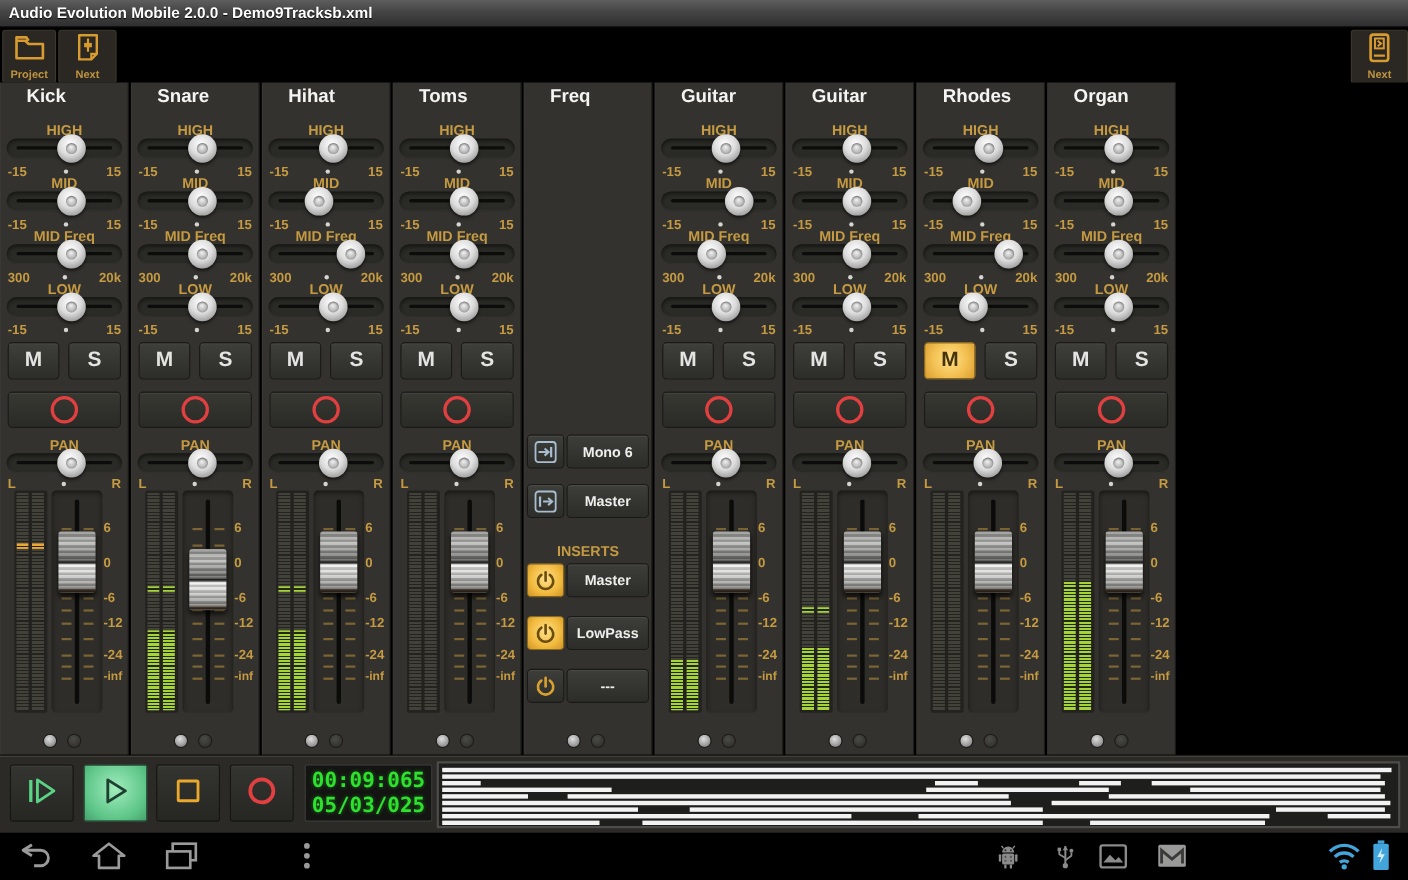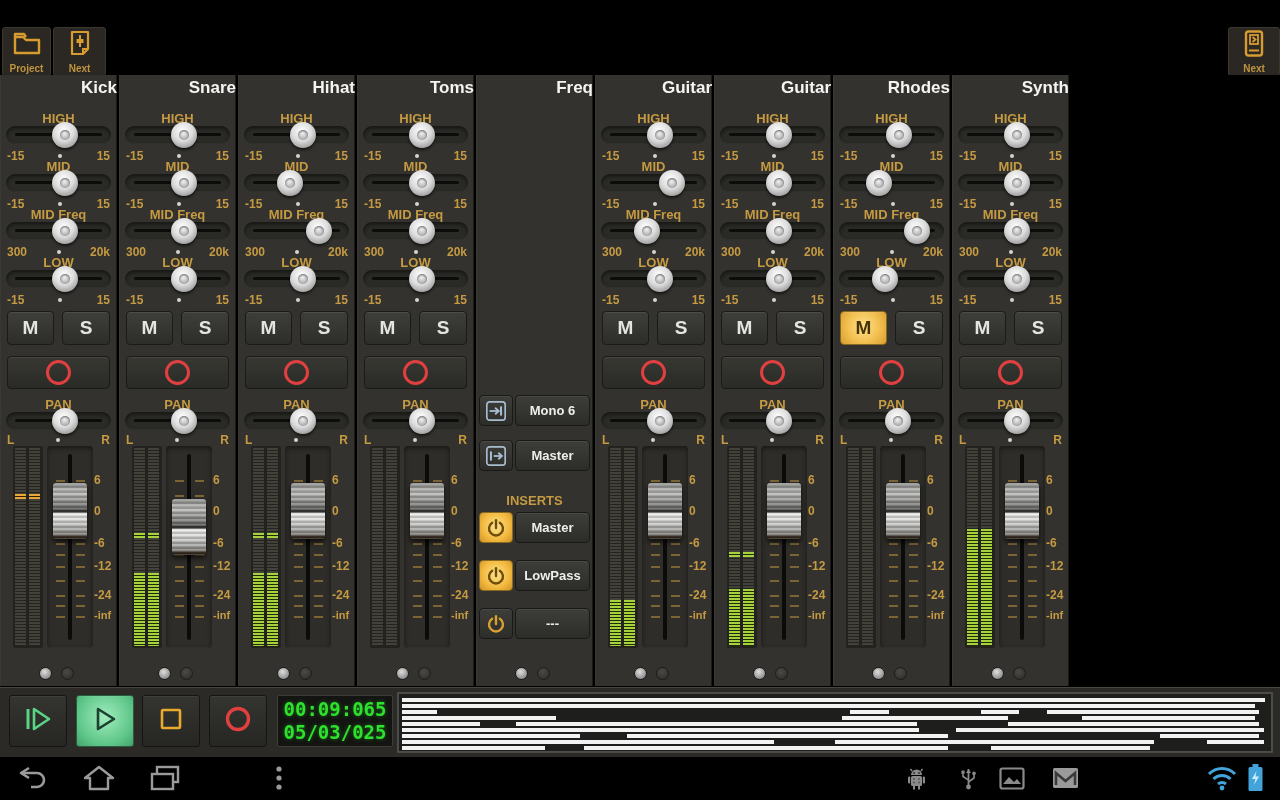--- a/index.html
+++ b/index.html
@@ -19,22 +19,22 @@
     border-radius:3px;display:flex;flex-direction:column;align-items:center;justify-content:space-between;
     padding:2px 0 1px 0;cursor:pointer;}
   .tb-btn .tb-label{font-size:10px;font-weight:bold;color:#bf9440;}
   .tb-btn svg{display:block;}
 
   
   .mixer{position:absolute;left:0;top:75px;width:1280px;height:611px;background:#000;
     display:flex;gap:2px;}
   .strip{position:relative;width:117px;height:611px;background:#33322e;flex:0 0 auto;
     box-shadow:inset 1px 0 0 rgba(255,255,255,.03),inset -1px 0 0 rgba(0,0,0,.45);}
-  .track-name{position:absolute;left:0;top:3px;width:100%;text-align:right;
-    font-size:17px;font-weight:bold;color:#f4f4f2;}
+  .track-name{position:absolute;left:0;top:3px;width:100%;text-align:left;
+    font-size:17px;font-weight:bold;color:#f4f4f2;padding-left:24px;}
   .eq-label{position:absolute;left:0;width:100%;text-align:center;font-size:13px;font-weight:bold;
     color:var(--accent);}
   .lab-high{top:36px}.lab-mid{top:84px}.lab-freq{top:132px}.lab-low{top:180px}.lab-pan{top:322px}
   .hslider{position:absolute;left:6px;width:105px;height:20px;}
   .sl-high{top:50px}.sl-mid{top:98px}.sl-freq{top:146px}.sl-low{top:194px}.sl-pan{top:336px}
   .groove{position:absolute;left:0;top:1px;width:105px;height:18px;border-radius:9px;
     background:#2a2a26;box-shadow:inset 0 2px 4px rgba(0,0,0,.55),inset 0 -1px 0 rgba(255,255,255,.05);}
   .groove::after{content:"";position:absolute;left:9px;right:9px;top:7px;height:3px;border-radius:2px;
     background:#0c0c0a;}
   .knob{position:absolute;top:-3px;width:26px;height:26px;border-radius:50%;
@@ -130,20 +130,23 @@
   .nav-ico{position:absolute;top:6px;cursor:pointer;}
   .status-ico{position:absolute;}
   .clock{position:absolute;left:1088px;top:3px;width:110px;font-size:33px;font-weight:300;
     color:var(--clock-blue);letter-spacing:2px;font-family:"DejaVu Sans",sans-serif;}
 </style>
 </head>
 <body>
 
 <div class="screen">
 
+  <div class="titlebar">
+    <span class="title">Audio Evolution Mobile 2.0.0 - Demo9Tracksb.xml</span>
+  </div>
 
   <div class="toolbar">
     <div class="tb-btn" style="left:2px;width:47px;">
       <span>
         <svg width="30" height="26" viewBox="0 0 30 26">
           <path d="M3 7 h8 l3 3 h13 v13 h-24 z M3 7 v-3 h9 l2 3" fill="none" stroke="#d79b2f" stroke-width="2.4" stroke-linejoin="round"></path>
         </svg>
       </span>
       <span class="tb-label">Project</span>
     </div>
@@ -1072,21 +1075,21 @@
       <div class="fader-cap" style="top: 37px;"></div>
     </div>
 
     <div class="dots">
       <span class="dot light"></span>
       <span class="dot dark"></span>
     </div>
   </div>
 
   <div class="strip">
-    <div class="track-name">Synth</div>
+    <div class="track-name">Organ</div>
 
     <div class="eq-label lab-high">HIGH</div>
     <div class="hslider sl-high">
       <div class="groove"></div>
       <div class="knob" style="left: 46px;"></div>
     </div>
     <div class="range-row rr-high">
       <span>-15</span>
           <span class="cdot"></span>
           <span>15</span>

